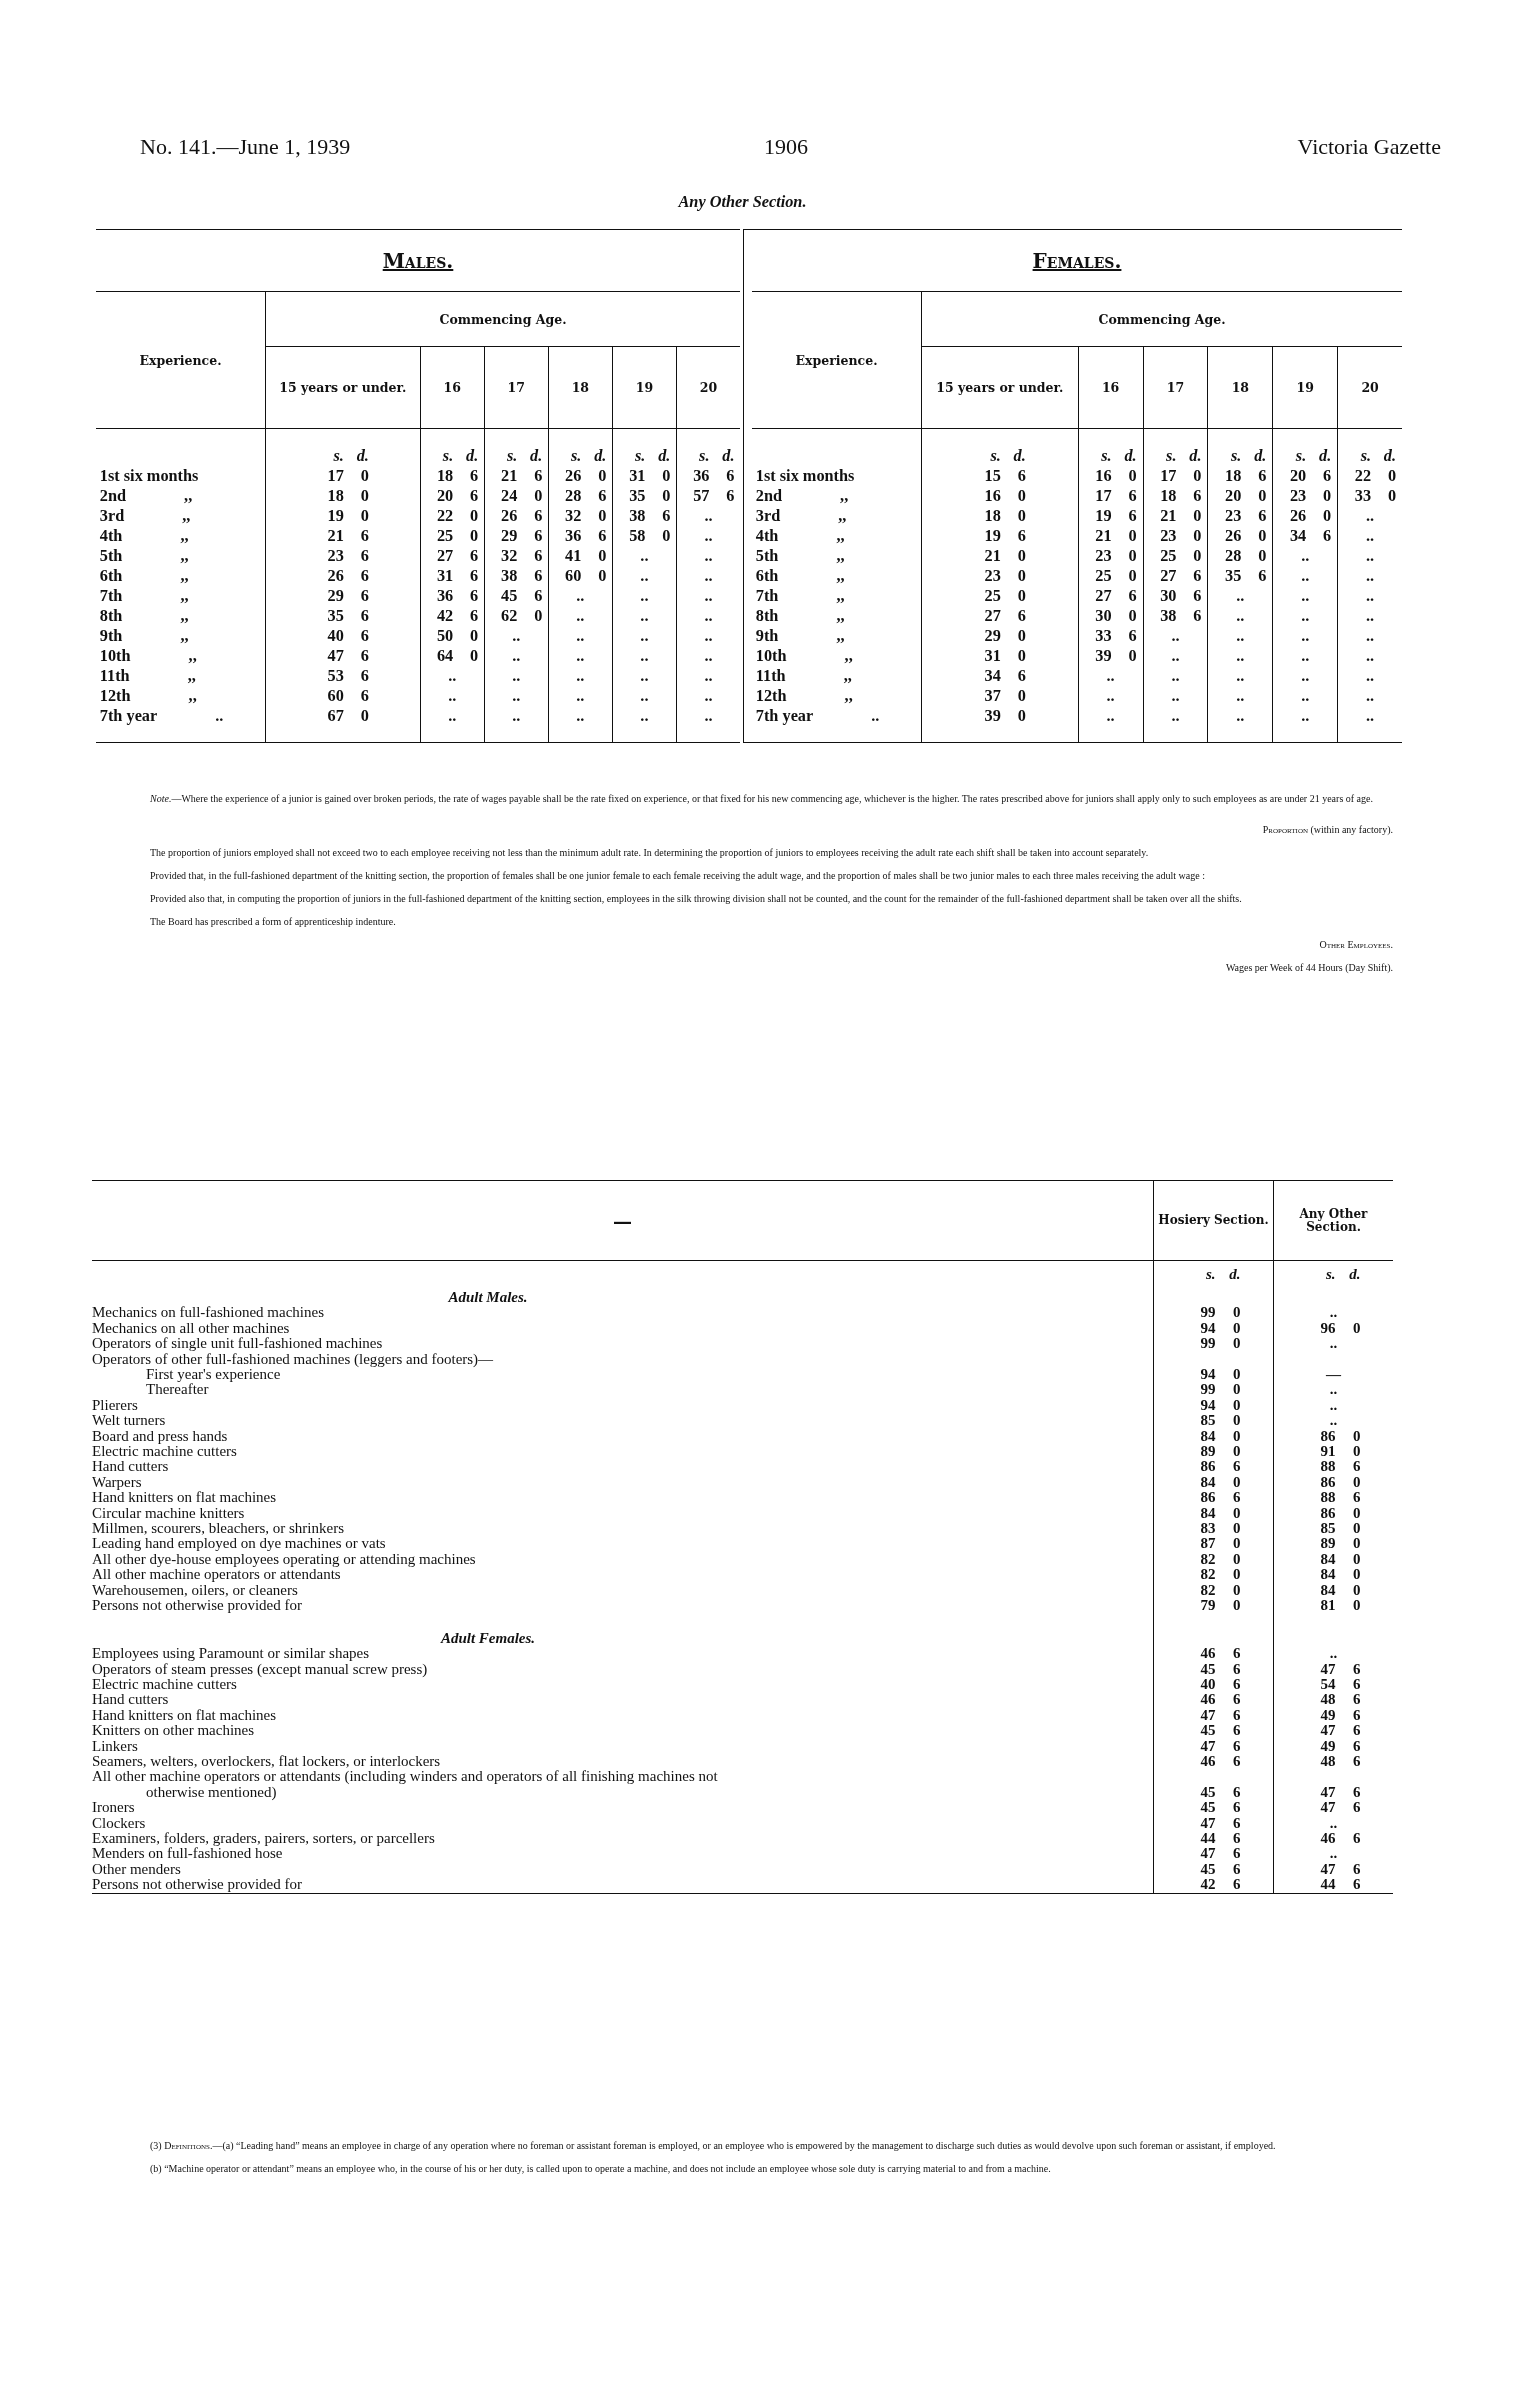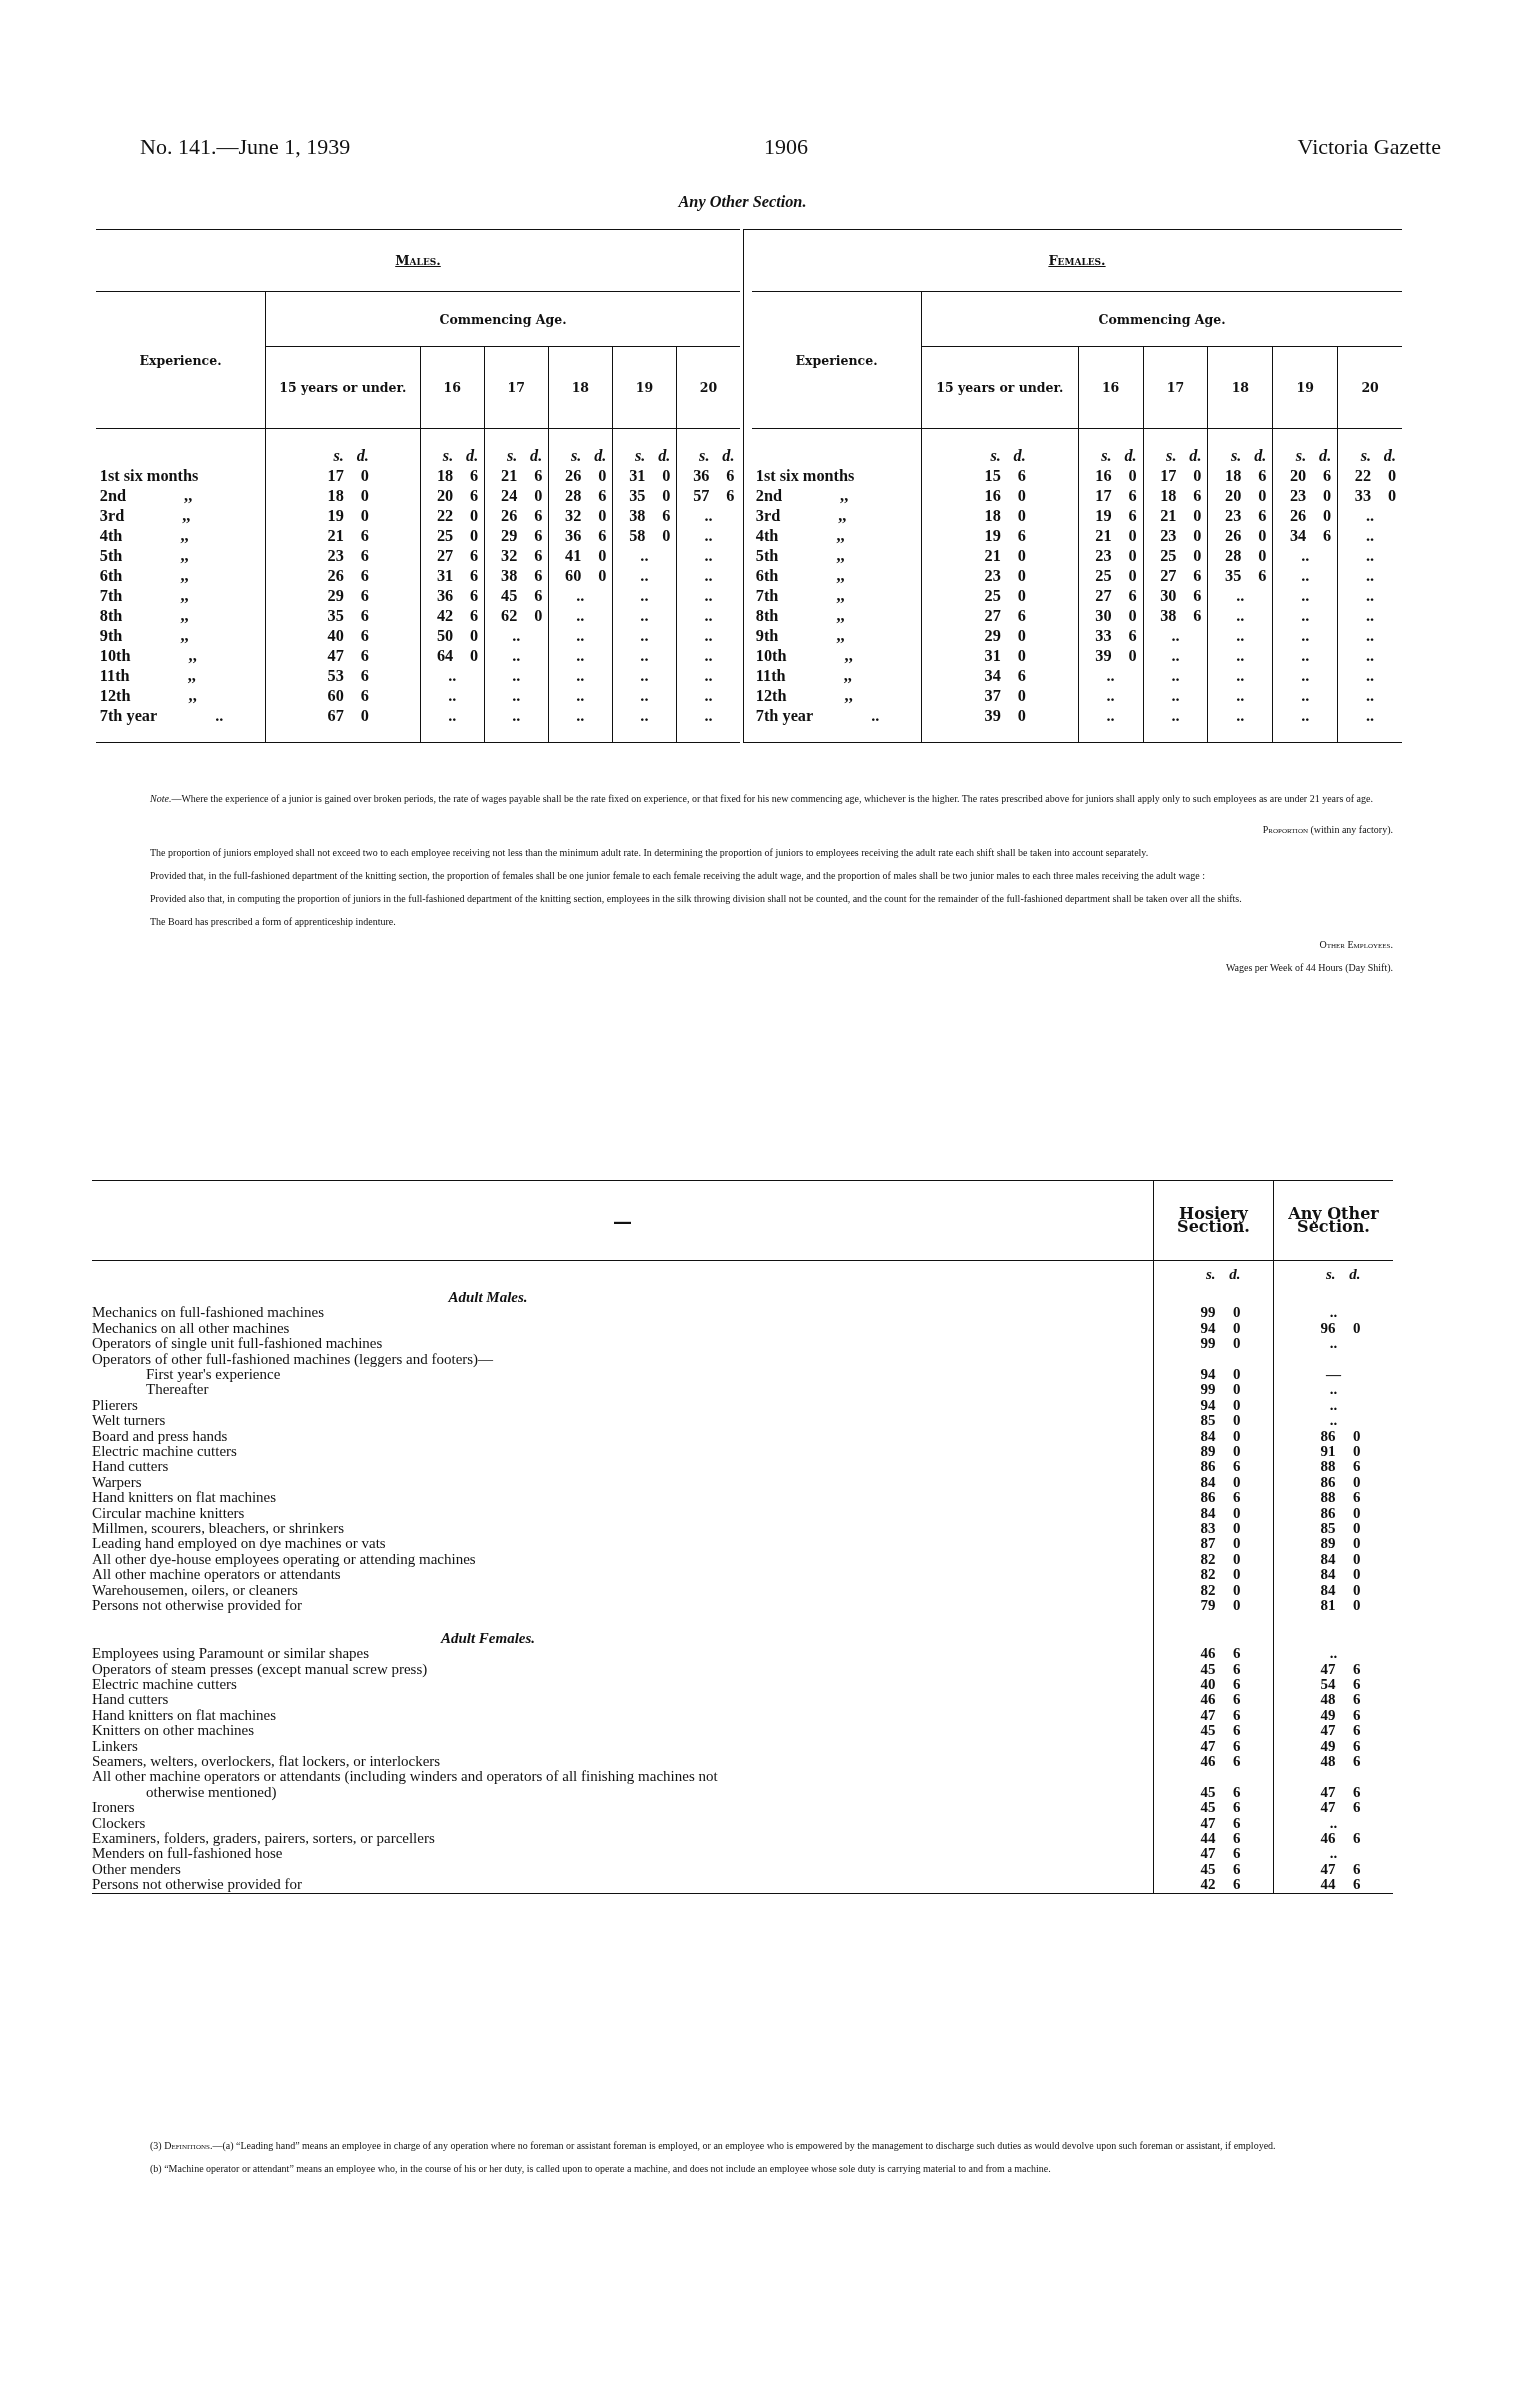--- a/index.html
+++ b/index.html
@@ -9,41 +9,41 @@
   .hdr .c { position: absolute; left: 624px; }
   .hdr .r { position: absolute; right: 0; }
   .section-title { position: absolute; top: 192px; left: 92px; width: 1301px; text-align: center; font-style: italic; font-weight: bold; font-size: 16.3px; }
 
   
   .jt { position: absolute; top: 229px; border-top: 1.9px solid #111; border-bottom: 1.9px solid #111; }
   .jt.males { left: 96px; width: 644px; }
   .jt.females { left: 743px; width: 650px; border-left: 1.9px solid #111; padding-left: 8px; }
   .jt table { border-collapse: collapse; width: 100%; font-weight: bold; font-size: 16.3px; }
   .jt th { font-size: 12.5px; font-weight: bold; font-family: "DejaVu Serif", serif; padding: 0; }
-  .jt .gtitle { height: 61px; font-variant: small-caps; font-size: 13px; text-decoration: underline; border-bottom: 1.4px solid #111; }
+  .jt .gtitle { height: 61px; font-variant: small-caps; font-size: 20px; text-decoration: underline; border-bottom: 1.4px solid #111; }
   .jt .ca { height: 54px; border-bottom: 1.4px solid #111; border-left: 1.4px solid #111; }
   .jt .exp { width: 169px; border-bottom: 1.4px solid #111; }
   .jt .age { height: 81px; border-left: 1.4px solid #111; border-bottom: 1.4px solid #111; font-size: 12.5px; line-height: 13.4px; }
   .jt td { padding: 0; height: 20px; line-height: 20px; border-left: 1.4px solid #111; text-align: center; white-space: nowrap; }
   .jt td.lbl { border-left: none; text-align: left; padding-left: 3.8px; }
   .jt tr.sd td { font-style: italic; padding-top: 17.3px; height: 19px; }
   .jt tr.last td { padding-bottom: 15.4px; margin-left: 45px; }
   .jt .s { display: inline-block; width: 27px; text-align: right; }
   .jt .d { display: inline-block; width: 25px; text-align: right; }
   .ditto { padding-left: 58px; }
 
   .para { position: absolute; left: 92px; width: 1301px; font-size: 10px; line-height: 17.3px; text-align: justify; font-family: "Liberation Serif", serif; }
   .para p { margin: 0 0 5.8px 0; text-indent: 58px; }
   .center { text-align: right; text-indent: 0 !important; }
   .smallcaps { font-variant: small-caps; }
 
   
   .ot { position: absolute; top: 1180px; left: 92px; width: 1301px; border-top: 1.9px solid #111; border-bottom: 1.9px solid #111; }
   .ot table { border-collapse: collapse; width: 1301px; font-size: 15px; }
-  .ot th { font-weight: bold; font-size: 16px; font-family: "DejaVu Serif", serif; height: 79px; border-bottom: 1.4px solid #111; padding: 0; }
+  .ot th { font-weight: bold; font-size: 12px; font-family: "DejaVu Serif", serif; height: 79px; border-bottom: 1.4px solid #111; padding: 0; }
   .ot th.col { border-left: 1.4px solid #111; width: 119px; line-height: 12.5px; }
   .ot th.dash { font-size: 19px; }
   .ot td { padding: 0; height: 15.4px; line-height: 15.4px; vertical-align: bottom; white-space: nowrap; }
   .ot td.v { border-left: 1.4px solid #111; text-align: center; font-weight: bold; }
   .ot td.desc { padding-left: 0; }
   .ot tr.grp td.desc { text-align: center; font-style: italic; font-weight: bold; padding-top: 7.7px; padding-right: 269px; }
   .ot tr.sd td.v { font-style: italic; padding-top: 5.8px; }
   .ot .indent { padding-left: 54px !important; }
   .ot .s { display: inline-block; width: 29px; text-align: right; }
   .ot .d { display: inline-block; width: 25px; text-align: right; }

